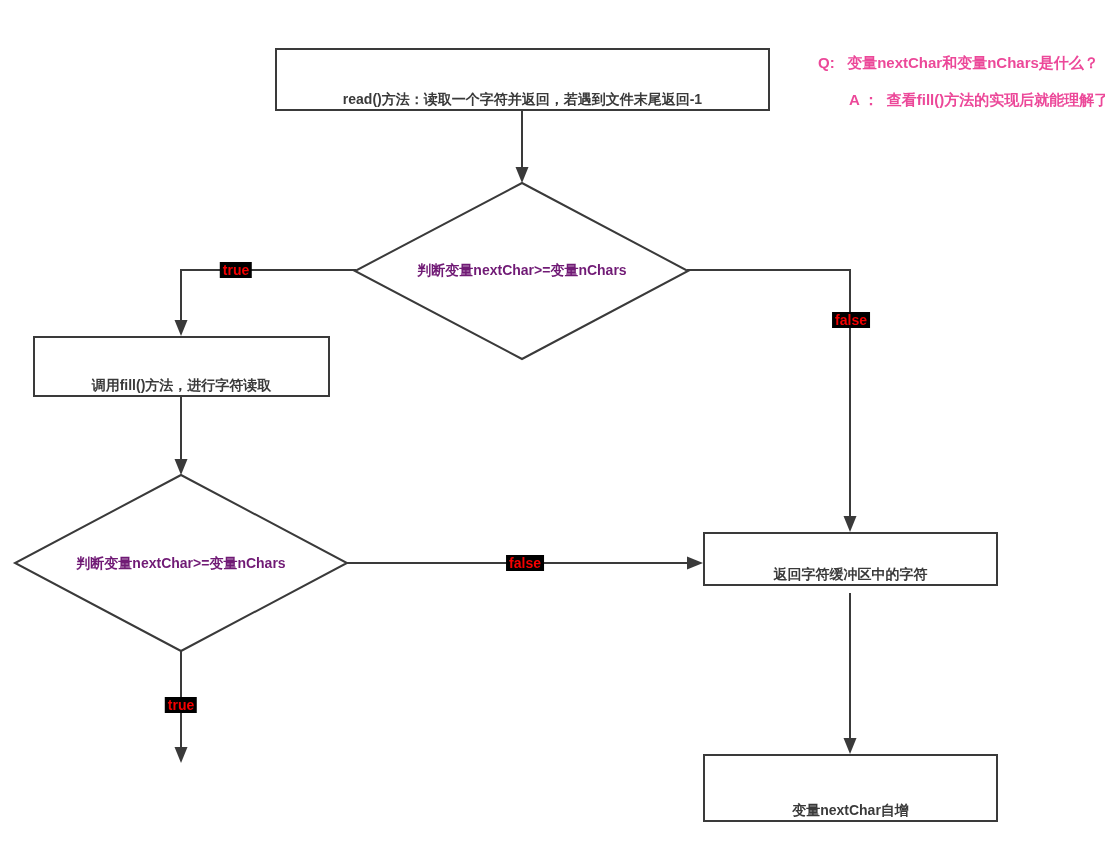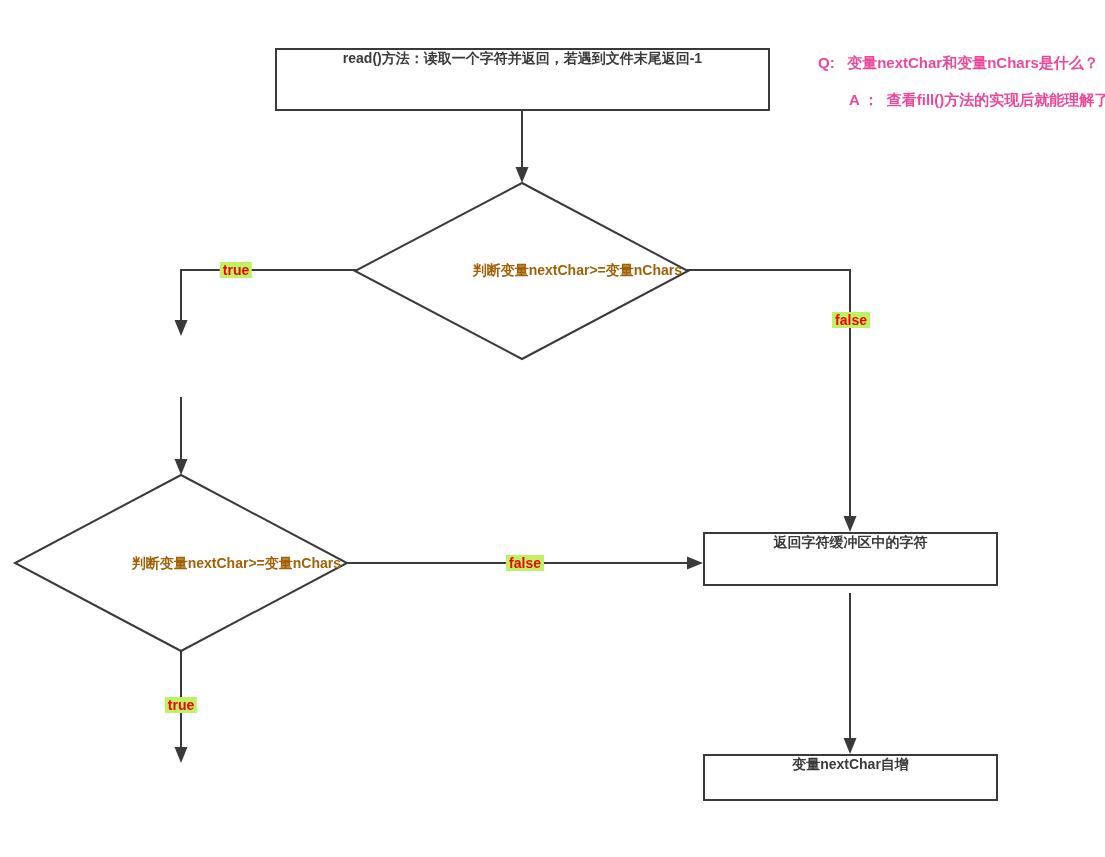--- a/index.html
+++ b/index.html
@@ -21,58 +21,58 @@
     top: 0;
     width: 1105px;
     height: 857px;
   }
   .node-box {
     position: absolute;
     box-sizing: border-box;
     border: 2px solid #3a3a3a;
     background: #ffffff;
     display: flex;
-    align-items: flex-start;
+    align-items: flex-end;
     justify-content: center;
     text-align: center;
     color: #3a3a3a;
     font-size: 14px;
     font-weight: bold;
   }
   .diamond-label {
     position: absolute;
-    text-align: right;
-    color: #a16207;
+    text-align: center;
+    color: #701a75;
     font-size: 14px;
     font-weight: bold;
     pointer-events: none;
   }
   .edge-label {
     position: absolute;
     transform: translate(-50%, -50%);
-    background: #bef264;
+    background: #000000;
     padding: 0 3px;
     color: #f40000;
     font-size: 14px;
     font-weight: bold;
     line-height: 16px;
   }
   .annotation {
     position: absolute;
     color: #ec4899;
     font-size: 15px;
     font-weight: bold;
     line-height: 19px;
     white-space: pre;
   }
   #box-read      { left: 275px; top: 48px;  width: 495px; height: 63px; }
   #box-fill      { left: 33px;  top: 336px; width: 297px; height: 61px; }
   #box-return    { left: 703px; top: 532px; width: 295px; height: 54px; }
   #box-eof       { left: 33px;  top: 763px; width: 297px; height: 63px; }
-  #box-increment { left: 703px; top: 754px; width: 295px; height: 47px; }
+  #box-increment { left: 703px; top: 754px; width: 295px; height: 68px; }
   #diamond1-label { left: 362px; top: 262px; width: 320px; }
   #diamond2-label { left: 21px;  top: 555px; width: 320px; }
   #label-true1  { left: 236px; top: 270px; }
   #label-false1 { left: 851px; top: 320px; }
   #label-false2 { left: 525px; top: 563px; }
   #label-true2  { left: 181px; top: 705px; }
   #annotation-q { left: 818px; top: 53px; }
   #annotation-a { left: 818px; top: 90px; margin-left: 31px; }
 </style>
 </head>
@@ -106,20 +106,23 @@
     <polygon points="181,763 174.5,747 187.5,747" fill="#3a3a3a"></polygon>
 
     <line x1="850" y1="593" x2="850" y2="744" stroke="#3a3a3a" stroke-width="2"></line>
     <polygon points="850,754 843.5,738 856.5,738" fill="#3a3a3a"></polygon>
   </svg>
 
   <div id="box-read" class="node-box">
     <span>read()方法：读取一个字符并返回，若遇到文件末尾返回-1</span>
   </div>
 
+  <div id="box-fill" class="node-box">
+    <span>调用fill()方法，进行字符读取</span>
+  </div>
 
   <div id="box-return" class="node-box">
     <span>返回字符缓冲区中的字符</span>
   </div>
 
 
   <div id="box-increment" class="node-box">
     <span>变量nextChar自增</span>
   </div>
 

